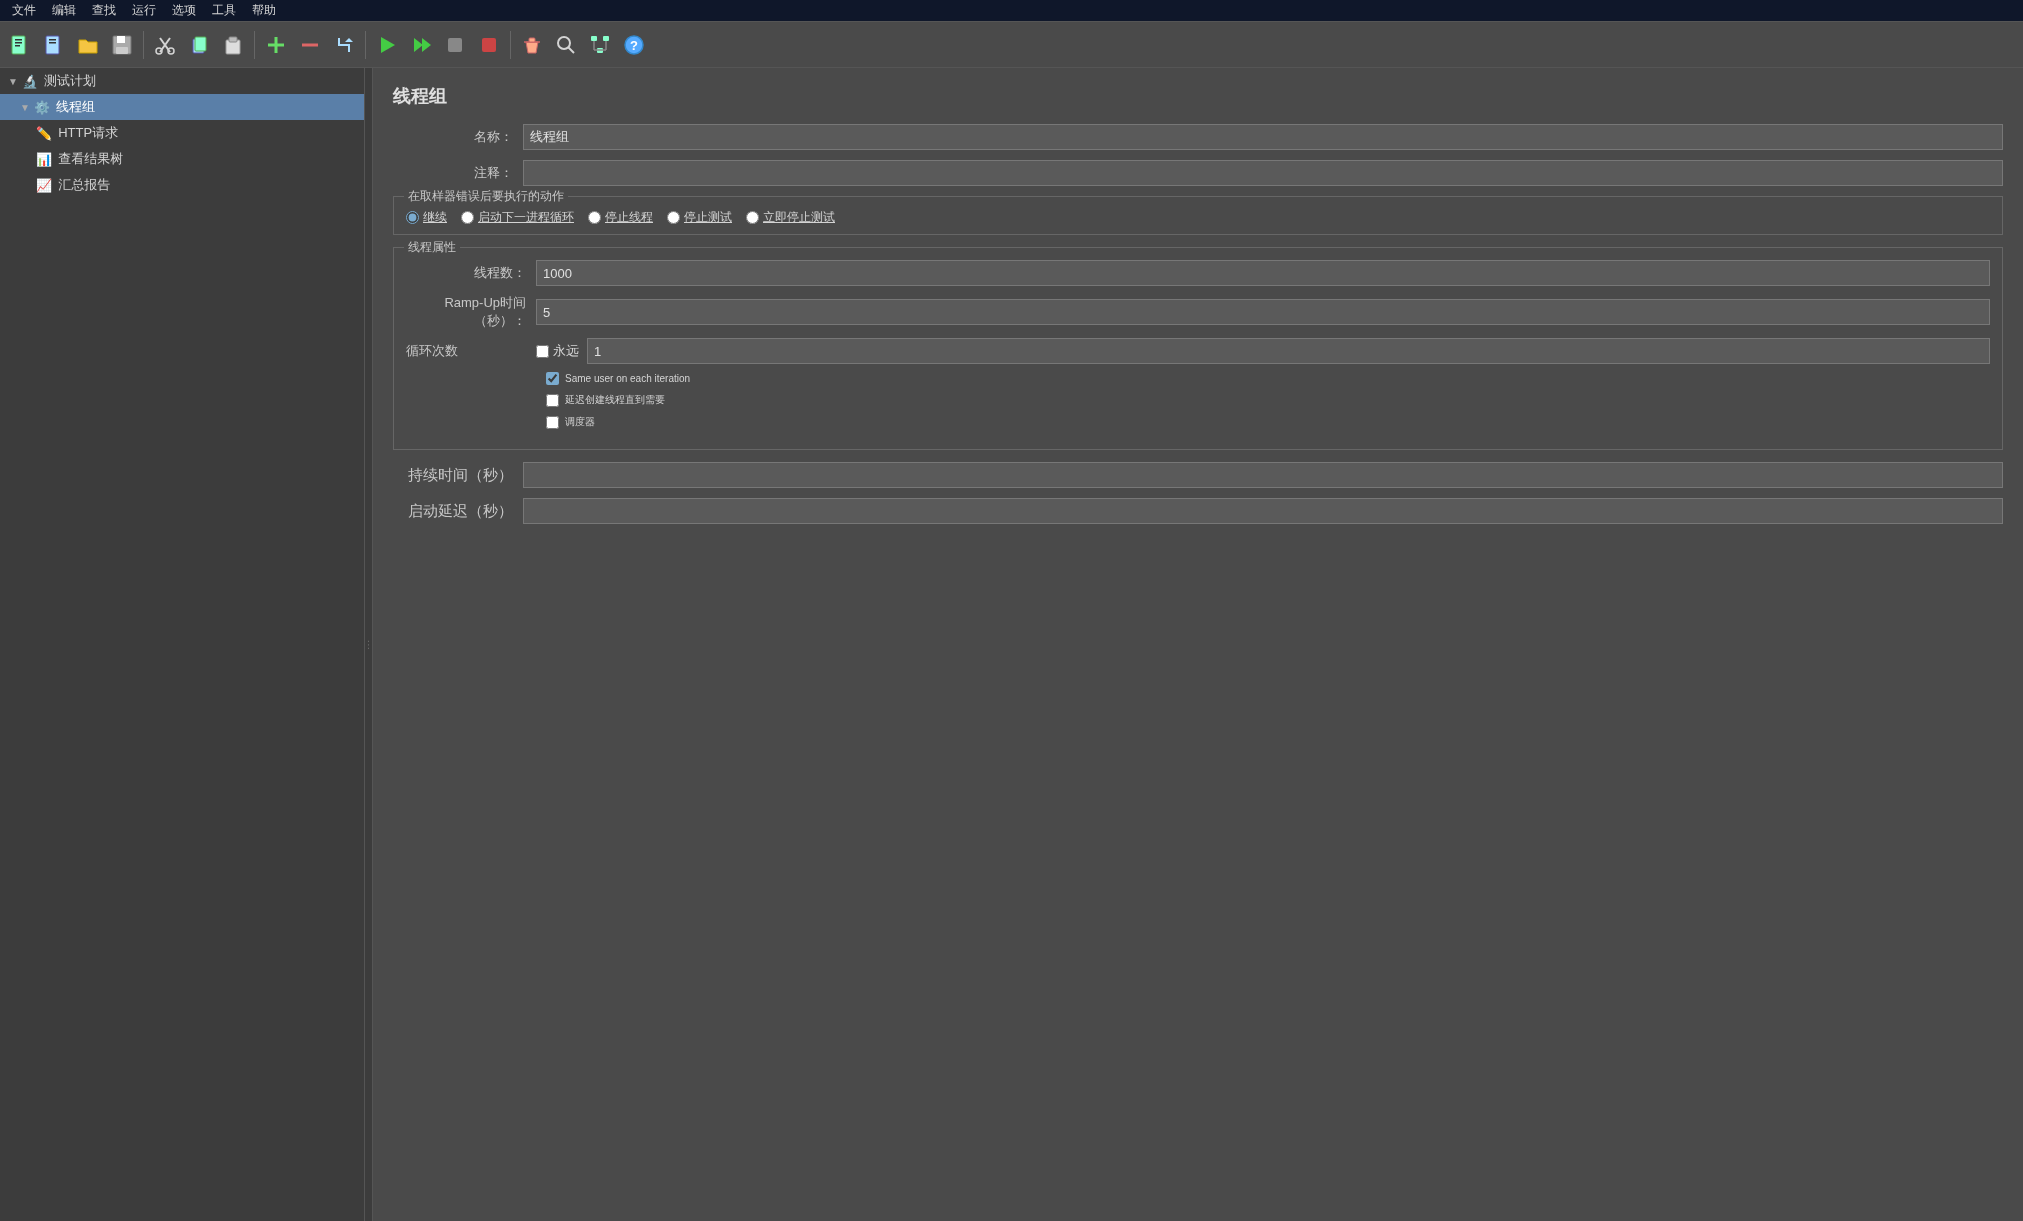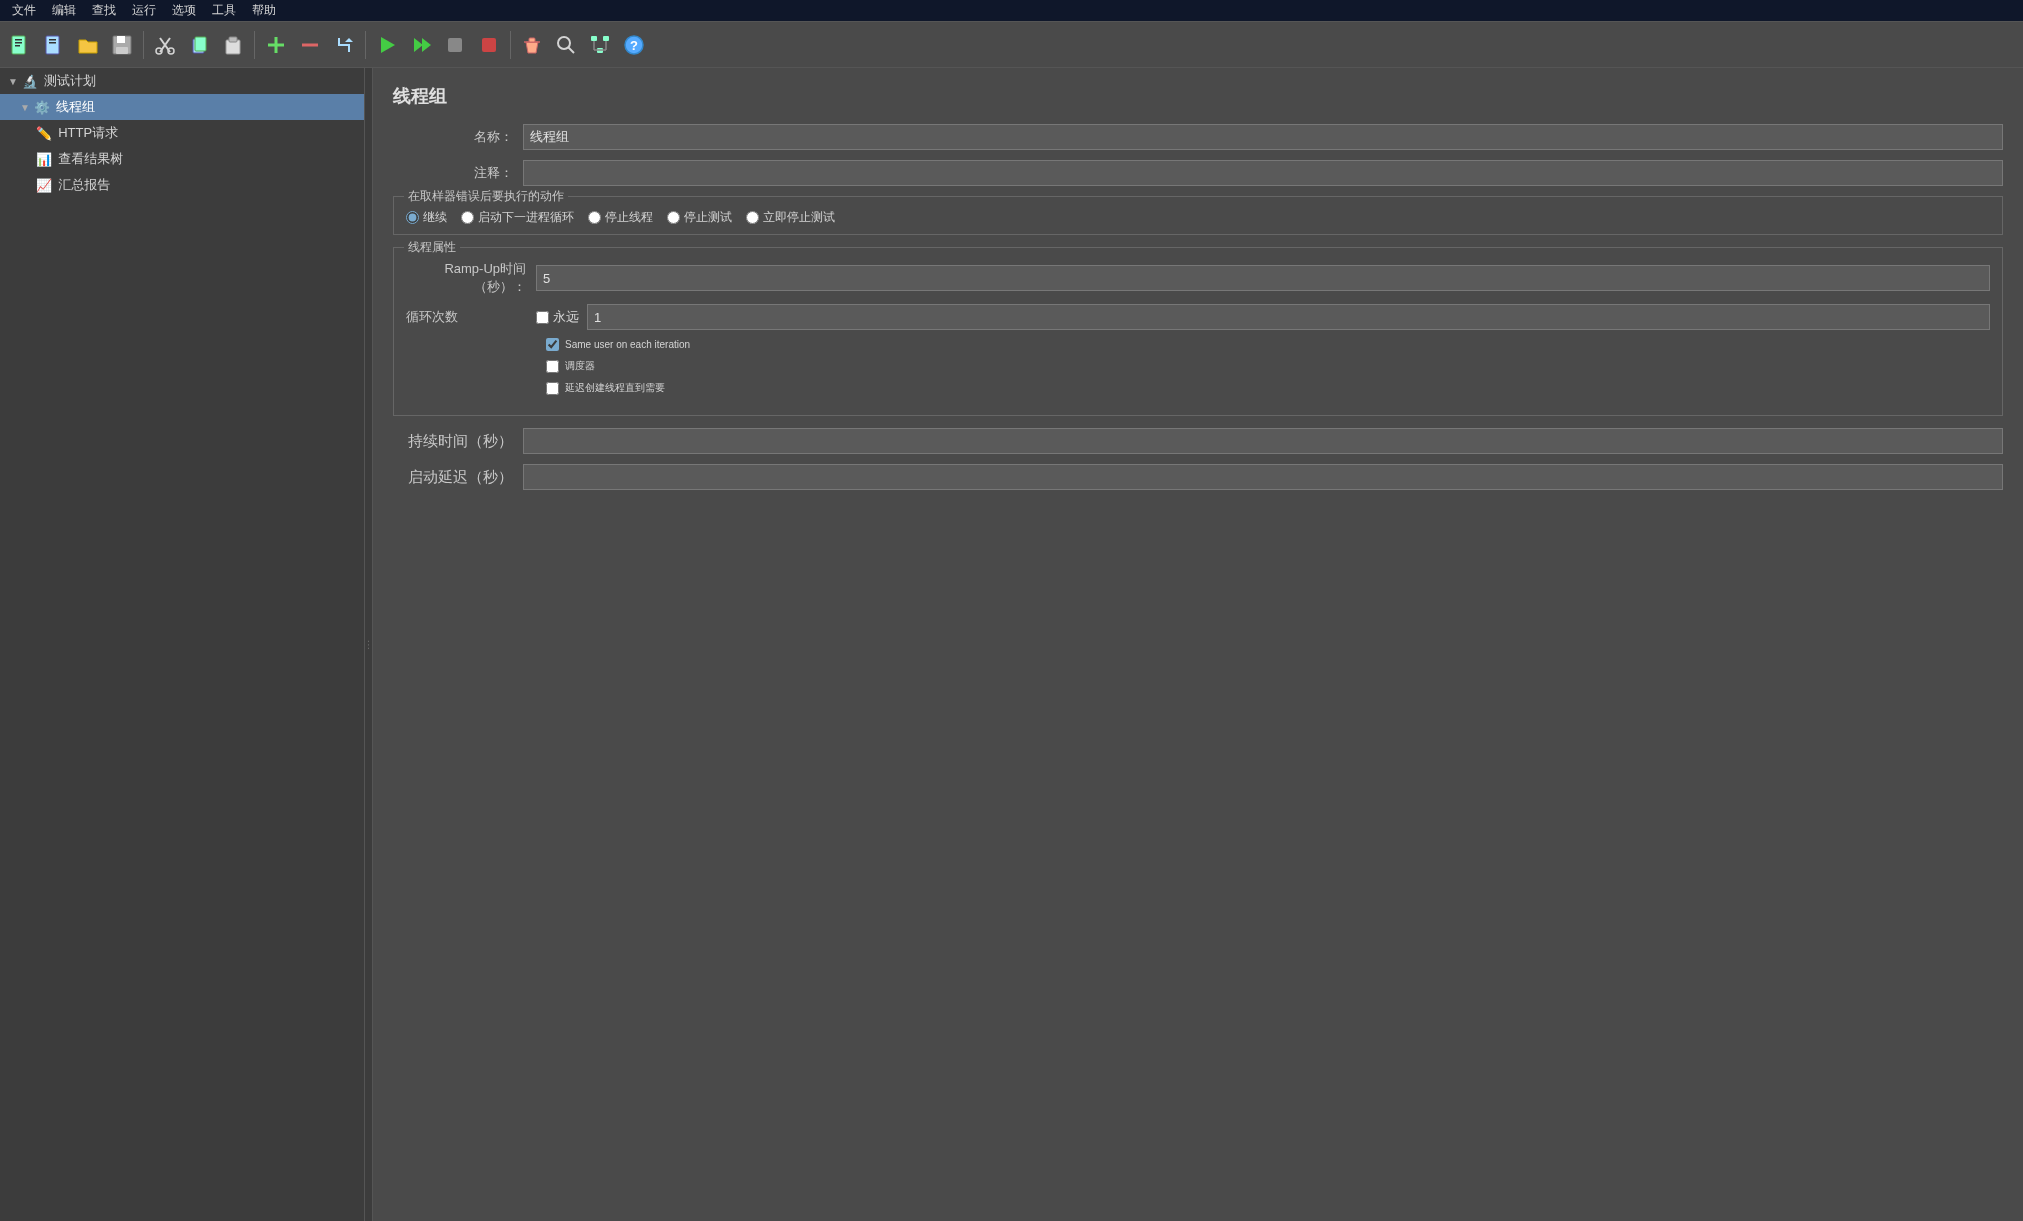--- a/index.html
+++ b/index.html
@@ -142,20 +142,21 @@
       gap: 14px;
       flex-wrap: wrap;
       padding-top: 4px;
     }
     .radio-item {
       display: flex;
       align-items: center;
       gap: 4px;
       cursor: pointer;
       font-size: 12px;
+      text-decoration: underline;
     }
     input[type="radio"] { accent-color: #7aabcf; cursor: pointer; }
     input[type="checkbox"] { accent-color: #7aabcf; cursor: pointer; }
 
     
     .thread-props-group {
       border: 1px solid #666;
       padding: 12px 12px 12px 12px;
       margin-bottom: 12px;
       position: relative;
@@ -451,20 +452,24 @@
         <label class="radio-item">
           <input type="radio" name="error_action" style="">
           <span>立即停止测试</span>
         </label>
       </div>
     </div>
 
     <div class="thread-props-group">
       <span class="thread-props-legend">线程属性</span>
 
+      <div class="inline-row">
+        <span class="inline-label">线程数：</span>
+        <input class="form-input" type="text" style="flex: 1 1 0%;" value="1000">
+      </div>
 
       <div class="inline-row">
         <span class="inline-label">Ramp-Up时间（秒）：</span>
         <input class="form-input" type="text" style="flex: 1 1 0%;" value="5">
       </div>
 
       <div class="loop-row">
         <span class="loop-label">循环次数</span>
         <label class="forever-check">
           <input type="checkbox" style="">
@@ -473,26 +478,26 @@
         <input class="form-input" type="text" style="flex: 1 1 0%;" value="1">
       </div>
 
       <div class="checkbox-row">
         <input type="checkbox" checked="" style="">
         <span class="checkbox-label">Same user on each iteration</span>
       </div>
 
       <div class="checkbox-row">
         <input type="checkbox" style="">
-        <span class="checkbox-label">调度器</span>
+        <span class="checkbox-label">延迟创建线程直到需要</span>
       </div>
 
       <div class="checkbox-row">
         <input type="checkbox" style="">
-        <span class="checkbox-label">延迟创建线程直到需要</span>
+        <span class="checkbox-label">调度器</span>
       </div>
     </div>
 
     <div class="duration-row">
       <span class="duration-label">持续时间（秒）</span>
       <input class="form-input" type="text" style="flex: 1 1 0%;" value="">
     </div>
 
     <div class="duration-row">
       <span class="duration-label">启动延迟（秒）</span>

